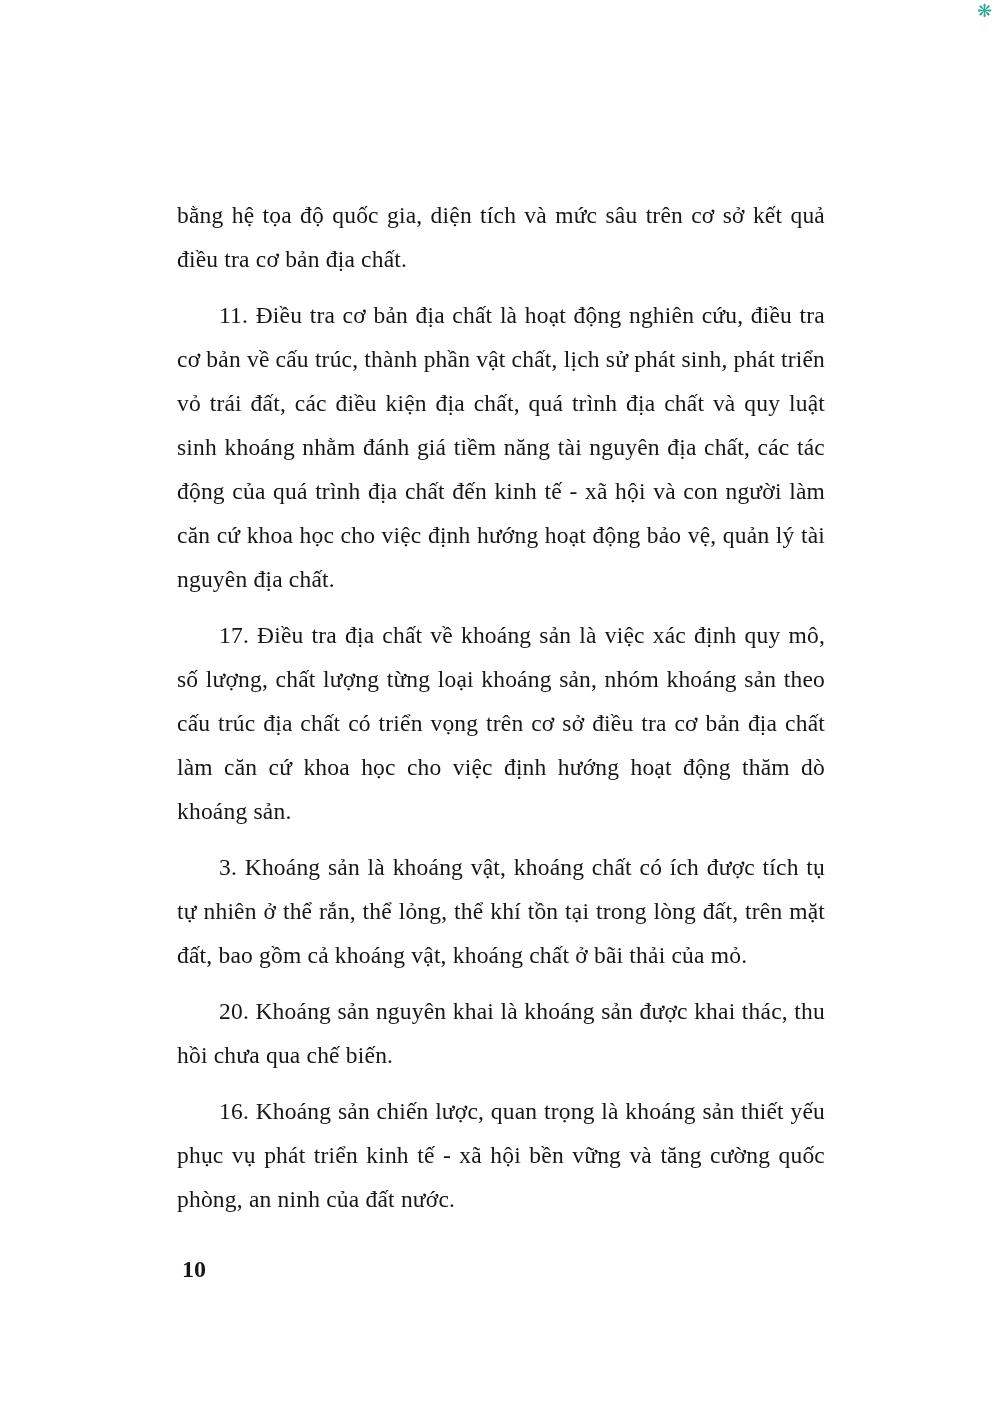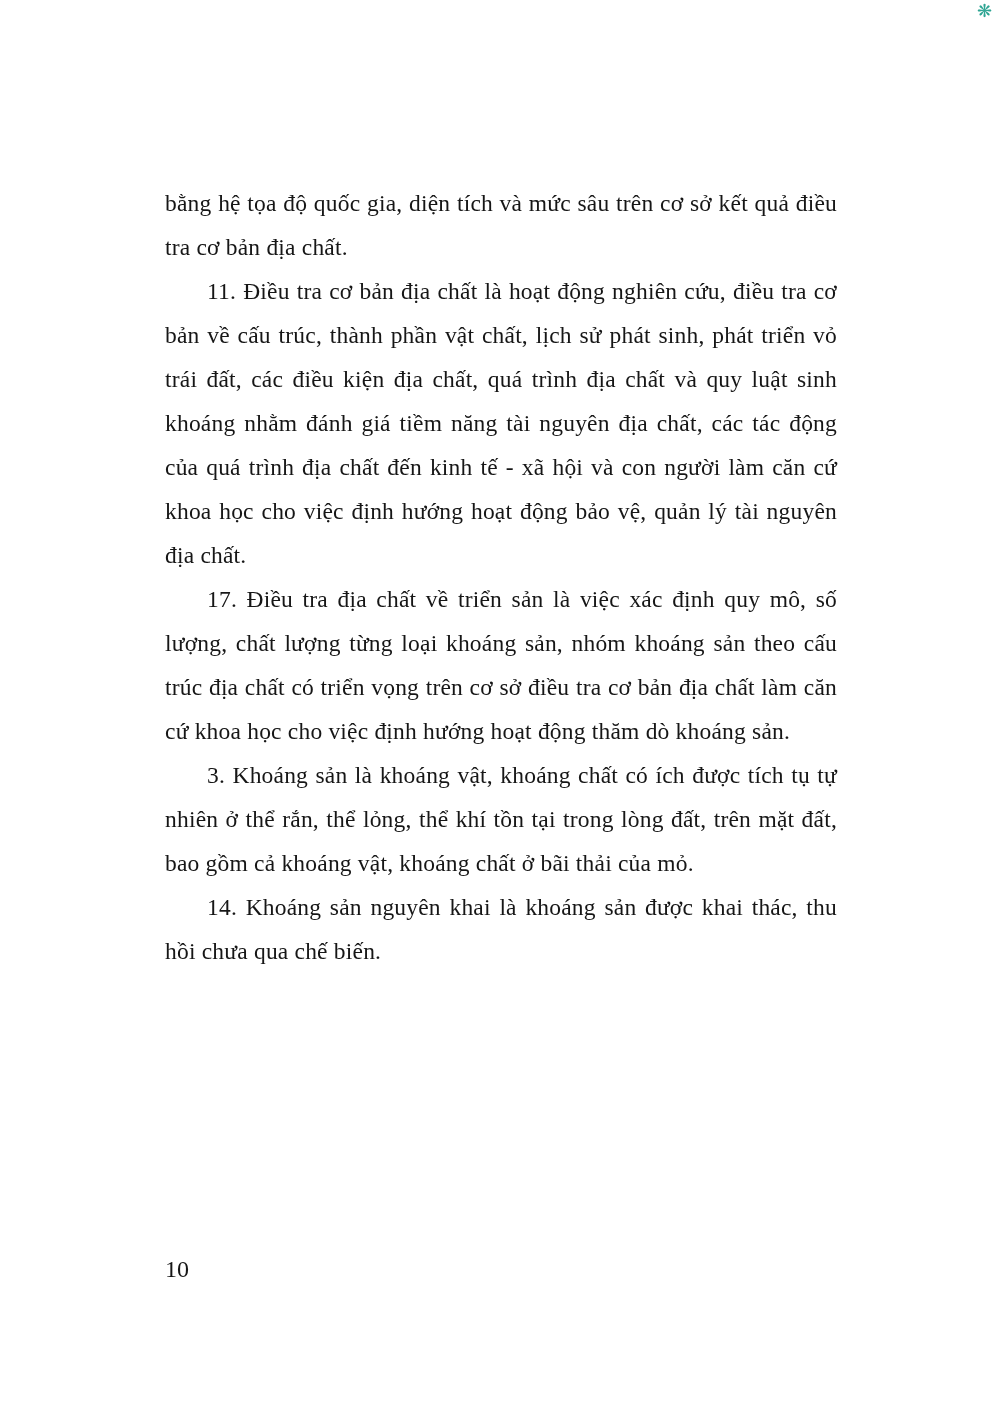--- a/index.html
+++ b/index.html
@@ -28,54 +28,56 @@
     position: absolute;
     left: 165px;
     top: 181px;
     width: 672px;
     font-size: 23.5px;
     line-height: 44px;
     text-align: justify;
     letter-spacing: 0.2px;
   }
   .para {
-    margin: 0;
+    margin: 12px;
     text-indent: 42px;
   }
   .para.no-indent {
     text-indent: 0;
   }
   .term {
   }
   .page-number {
     position: absolute;
-    left: 165px;
+    left: 182px;
     top: 1254px;
     font-size: 24px;
     line-height: 30px;
+    font-weight: bold;
   }
 </style>
 </head>
 <body>
 
 <div class="page">
 
   <span class="ornament">❋</span>
 
   <div class="content">
 
     <p class="para no-indent"><span>bằng hệ tọa độ quốc gia, diện tích và mức sâu trên cơ sở kết quả điều tra cơ bản địa chất.</span></p>
 
     <p class="para"><span>11. </span><span class="term">Điều tra cơ bản địa chất</span><span> là hoạt động nghiên cứu, điều tra cơ bản về cấu trúc, thành phần vật chất, lịch sử phát sinh, phát triển vỏ trái đất, các điều kiện địa chất, quá trình địa chất và quy luật sinh khoáng nhằm đánh giá tiềm năng tài nguyên địa chất, các tác động của quá trình địa chất đến kinh tế - xã hội và con người làm căn cứ khoa học cho việc định hướng hoạt động bảo vệ, quản lý tài nguyên địa chất.</span></p>
 
-    <p class="para"><span>17. </span><span class="term">Điều tra địa chất về triển sản</span><span> là việc xác định quy mô, số lượng, chất lượng từng loại khoáng sản, nhóm khoáng sản theo cấu trúc địa chất có triển vọng trên cơ sở điều tra cơ bản địa chất làm căn cứ khoa học cho việc định hướng hoạt động thăm dò khoáng sản.</span></p>
+    <p class="para"><span>17. </span><span class="term">Điều tra địa chất về khoáng sản</span><span> là việc xác định quy mô, số lượng, chất lượng từng loại khoáng sản, nhóm khoáng sản theo cấu trúc địa chất có triển vọng trên cơ sở điều tra cơ bản địa chất làm căn cứ khoa học cho việc định hướng hoạt động thăm dò khoáng sản.</span></p>
 
     <p class="para"><span>3. </span><span class="term">Khoáng sản</span><span> là khoáng vật, khoáng chất có ích được tích tụ tự nhiên ở thể rắn, thể lỏng, thể khí tồn tại trong lòng đất, trên mặt đất, bao gồm cả khoáng vật, khoáng chất ở bãi thải của mỏ.</span></p>
 
-    <p class="para"><span>14. </span><span class="term">Khoáng sản nguyên khai</span><span> là khoáng sản được khai thác, thu hồi chưa qua chế biến.</span></p>
+    <p class="para"><span>20. </span><span class="term">Khoáng sản nguyên khai</span><span> là khoáng sản được khai thác, thu hồi chưa qua chế biến.</span></p>
 
 
+    <p class="para"><span>16. </span><span class="term">Khoáng sản chiến lược, quan trọng</span><span> là khoáng sản thiết yếu phục vụ phát triển kinh tế - xã hội bền vững và tăng cường quốc phòng, an ninh của đất nước.</span></p>
 
   </div>
 
   <div class="page-number">10</div>
 
 </div>
 
 </body></html>

